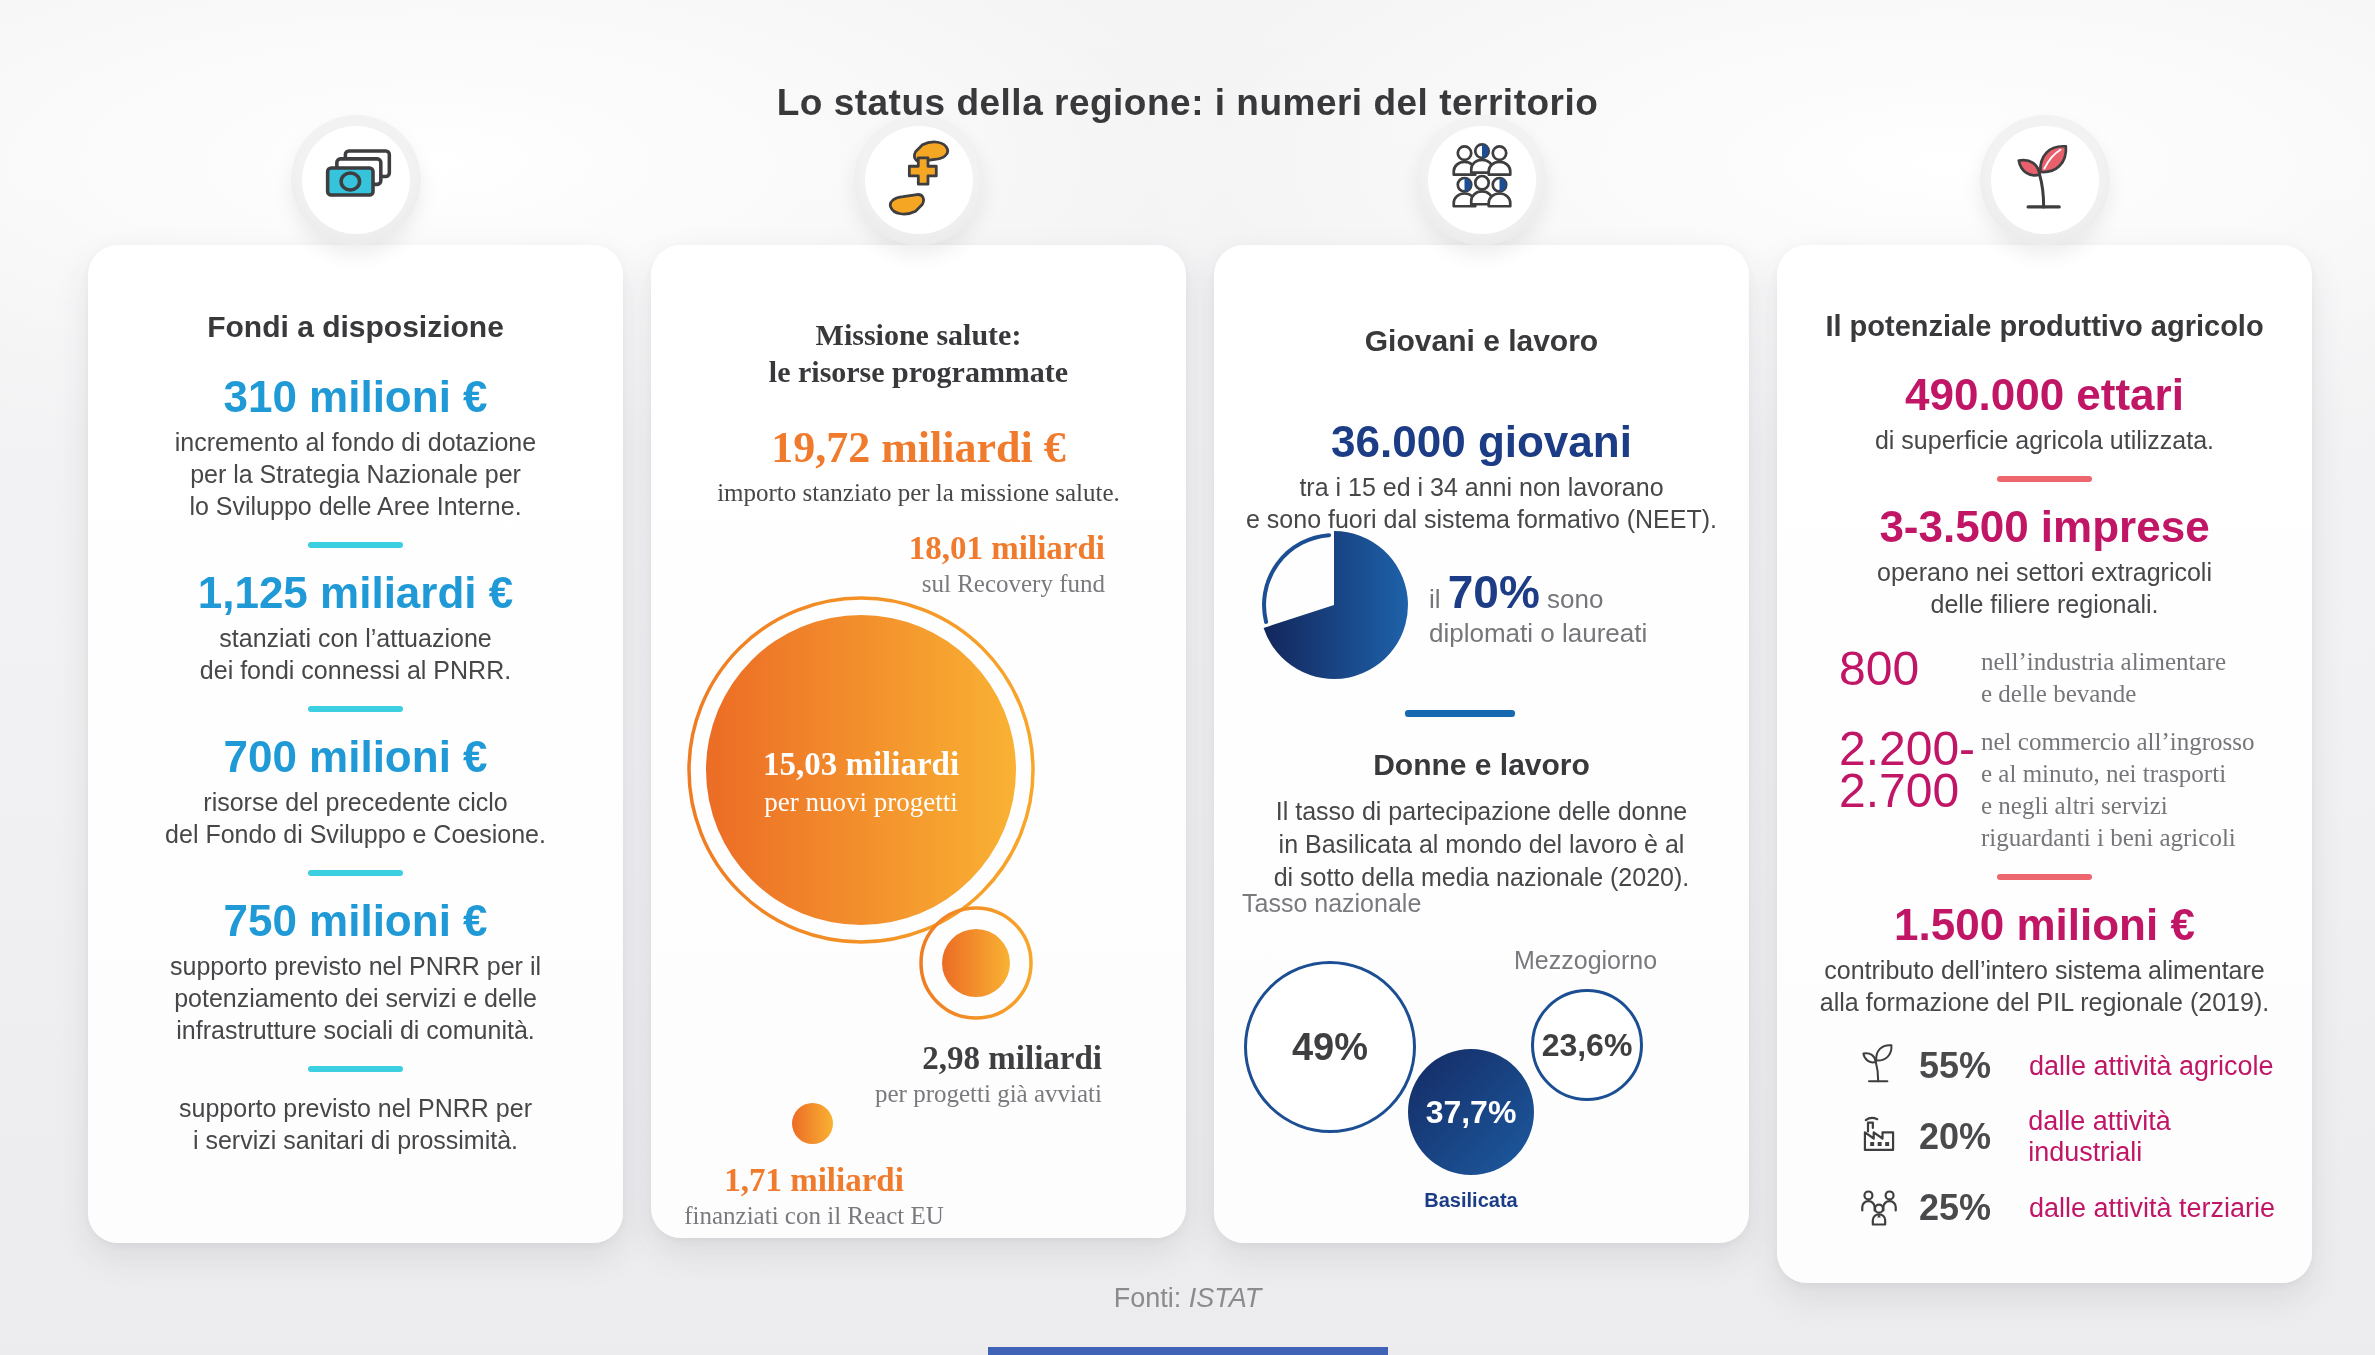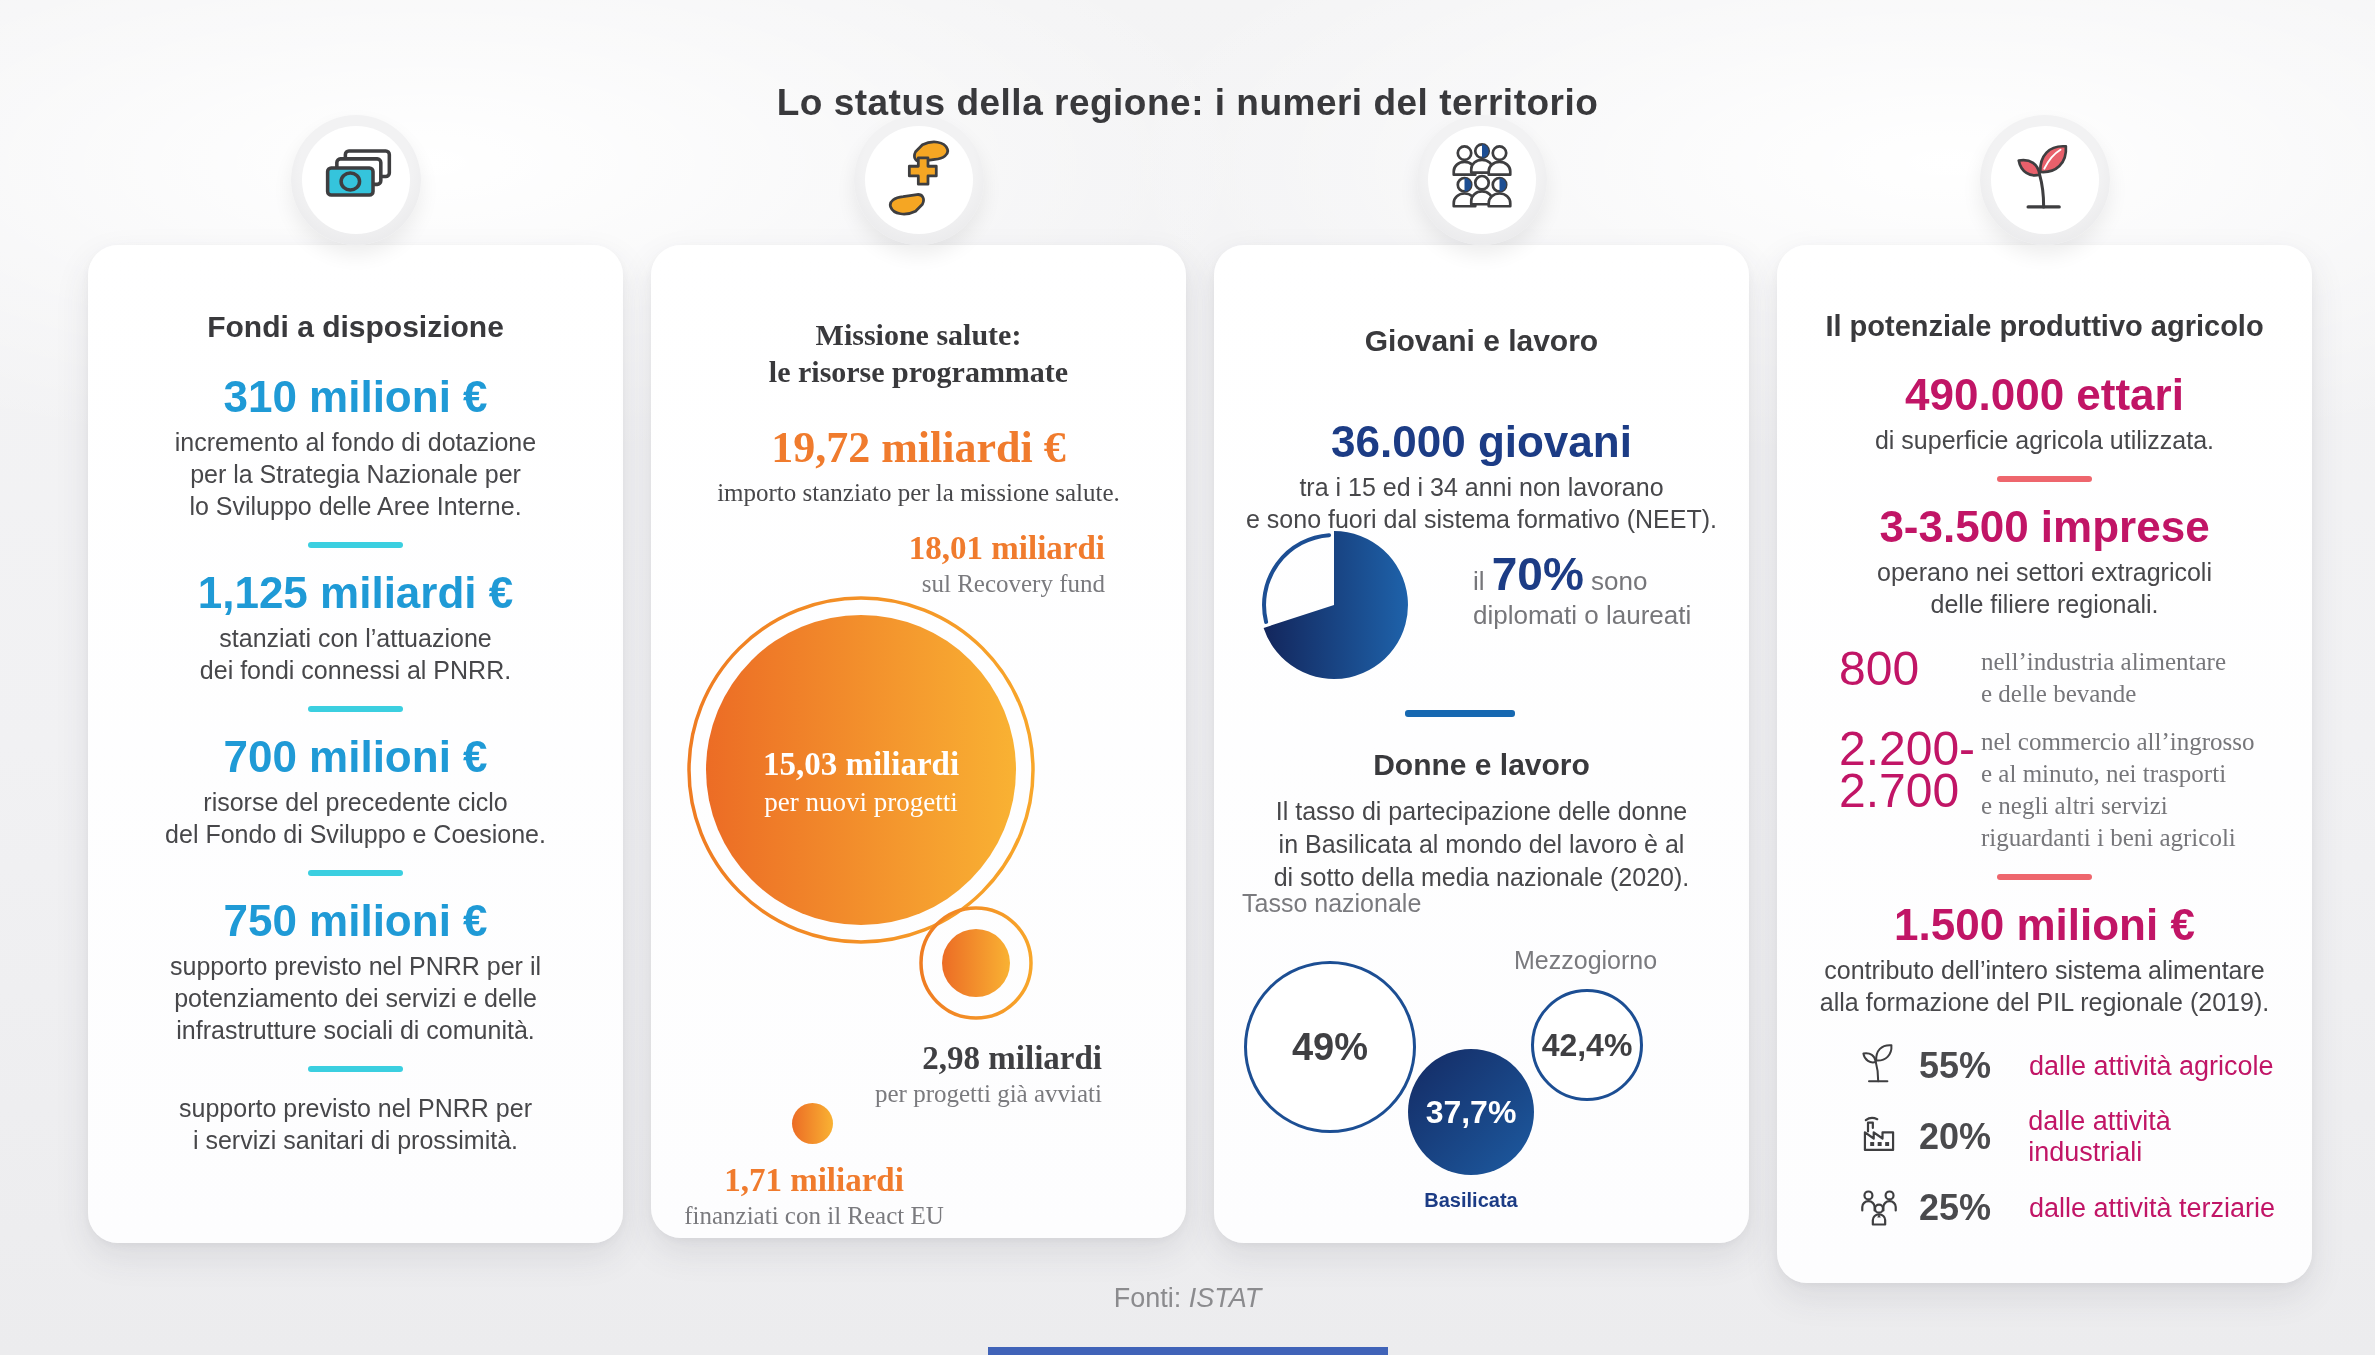--- a/index.html
+++ b/index.html
@@ -230,42 +230,42 @@
       <defs>
         <linearGradient id="pieGrad" x1="0" y1="0" x2="1" y2="0">
           <stop offset="0" stop-color="#13265c"></stop>
             <stop offset="1" stop-color="#1e62aa"></stop>
         </linearGradient>
       </defs>
       <path d="M80,80 L80,6 A74,74 0 1 1 9.6,102.9 Z" fill="url(#pieGrad)"></path>
       <path d="M12.1,96.9 A70,70 0 0 1 75.1,10.2" fill="none" stroke="#1c4e93" stroke-width="4" stroke-linecap="round"></path>
     </svg>
 
-    <div class="abs pie-side" style="left:215px;top:312px;width:300px;margin-left:44px;">
+    <div class="abs pie-side" style="left:215px;top:330px;width:300px;">
       <div>
         <span>il </span><span class="big">70%</span><span> sono</span>
       </div>
       <div>diplomati o laureati</div>
     </div>
 
     <div class="divider blue abs" style="left:191px;top:465px;width:110px;height:7px;margin:0;"></div>
 
     <h2 class="card-title abs" style="left:0;right:0;top:502px;margin:0;">Donne e lavoro</h2>
     <div class="para abs" style="left:10px;right:10px;top:550px;">Il tasso di partecipazione delle donne
 in Basilicata al mondo del lavoro è al
 di sotto della media nazionale (2020).</div>
 
     <div class="chart-label abs" style="left:28px;top:644px;">Tasso nazionale</div>
     <div class="chart-label abs" style="left:300px;top:701px;">Mezzogiorno</div>
 
     <div class="ring-circle abs" style="left:30px;top:716px;width:172px;height:172px;font-size:38px;font-weight:bold;color:#3f3f42;">
       <span>49%</span>
     </div>
     <div class="ring-circle abs" style="left:317px;top:744px;width:112px;height:112px;font-size:32px;font-weight:bold;color:#3f3f42;">
-      <span>42,4%</span>
+      <span>23,6%</span>
     </div>
     <div class="fill-circle abs" style="left:194px;top:804px;width:126px;height:126px;font-size:32px;font-weight:bold;color:#fff;">
       <span>37,7%</span>
     </div>
     <div class="abs" style="left:164px;top:944px;width:186px;text-align:center;font-size:20px;font-weight:bold;color:#1c3c85;">Basilicata</div>
   </section>
 
   <section class="card c4">
     <div class="icon-bubble">
       <div class="inner">

